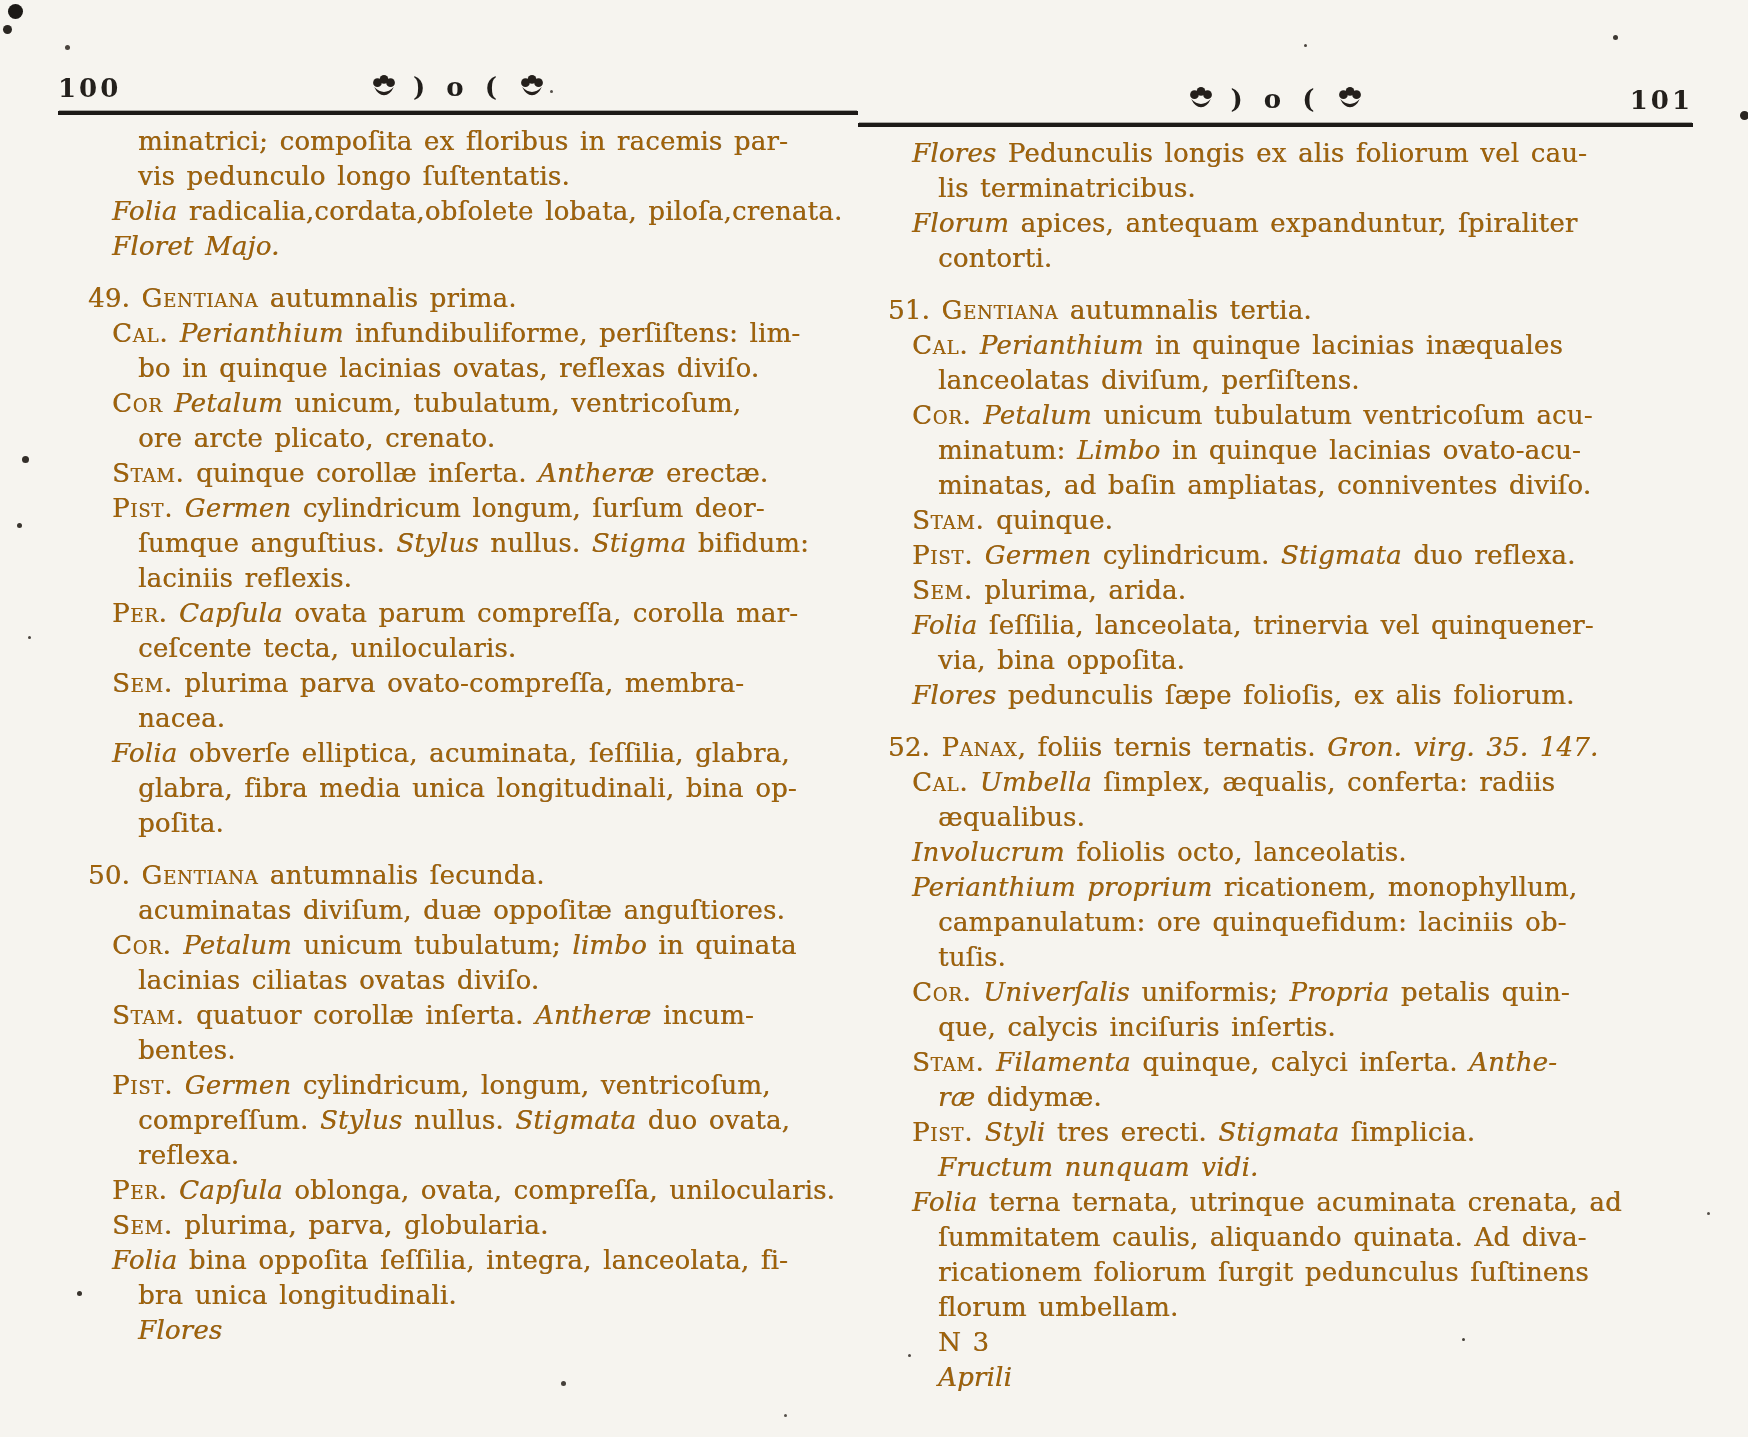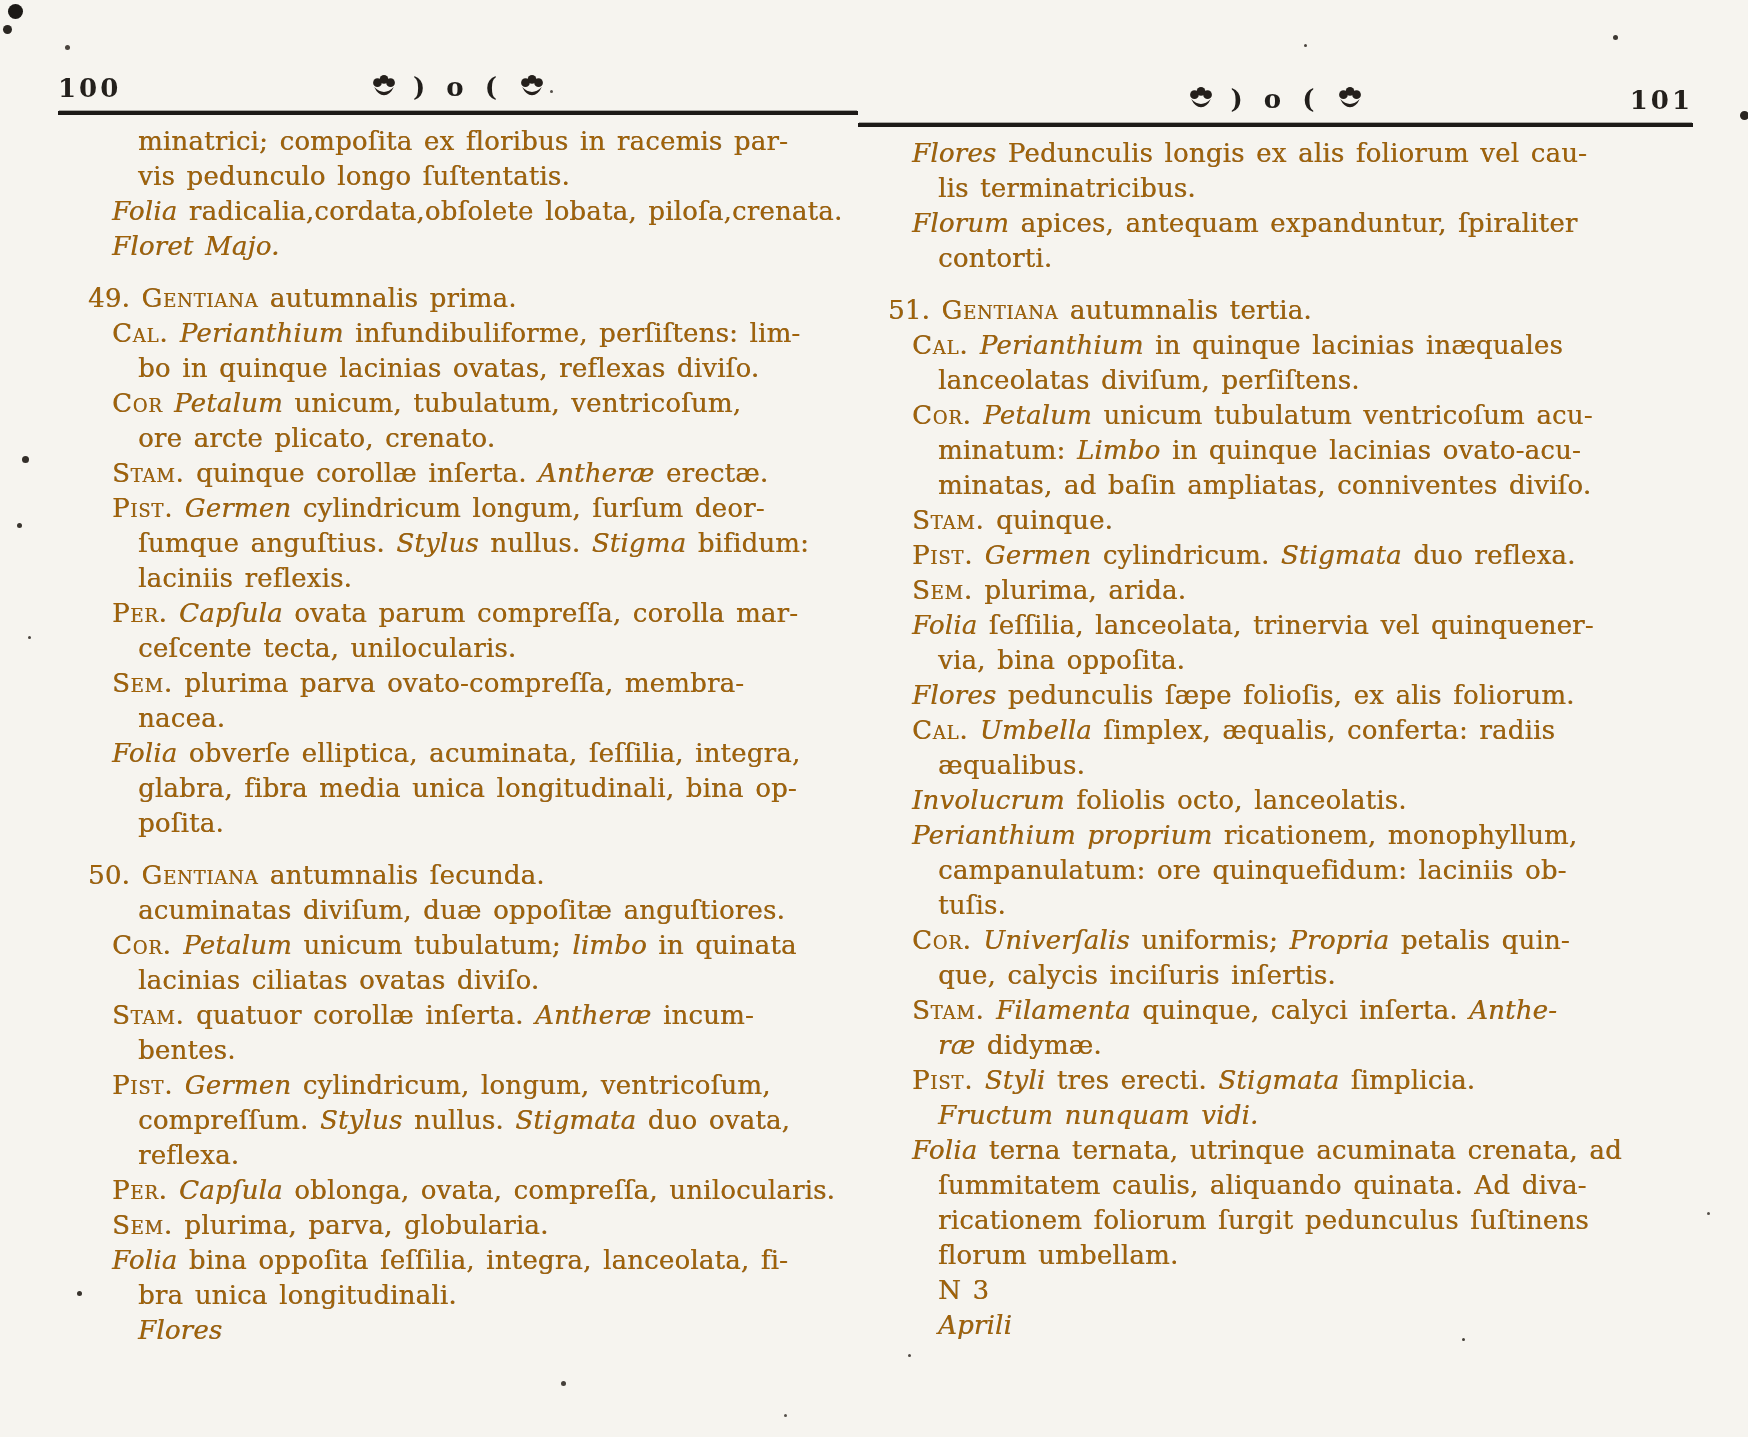--- a/index.html
+++ b/index.html
@@ -130,21 +130,21 @@
         <div class="ln ind1"><span class="sc">Cor</span><span class="it"> Petalum</span><span> unicum, tubulatum, ventricoſum,</span></div>
         <div class="ln ind2"><span>ore arcte plicato, crenato.</span></div>
         <div class="ln ind1"><span class="sc">Stam.</span><span> quinque corollæ inſerta. </span><span class="it">Antheræ</span><span> erectæ.</span></div>
         <div class="ln ind1"><span class="sc">Pist.</span><span class="it"> Germen</span><span> cylindricum longum, ſurſum deor-</span></div>
         <div class="ln ind2"><span>ſumque anguſtius. </span><span class="it">Stylus</span><span> nullus. </span><span class="it">Stigma</span><span> bifidum:</span></div>
         <div class="ln ind2"><span>laciniis reflexis.</span></div>
         <div class="ln ind1"><span class="sc">Per.</span><span class="it"> Capſula</span><span> ovata parum compreſſa, corolla mar-</span></div>
         <div class="ln ind2"><span>ceſcente tecta, unilocularis.</span></div>
         <div class="ln ind1"><span class="sc">Sem.</span><span> plurima parva ovato-compreſſa, membra-</span></div>
         <div class="ln ind2"><span>nacea.</span></div>
-        <div class="ln ind1"><span class="it">Folia</span><span> obverſe elliptica, acuminata, ſeſſilia, integra,</span></div>
+        <div class="ln ind1"><span class="it">Folia</span><span> obverſe elliptica, acuminata, ſeſſilia, glabra,</span></div>
         <div class="ln ind2"><span>glabra, fibra media unica longitudinali, bina op-</span></div>
         <div class="ln ind2"><span>poſita.</span></div>
         <div class="ln ind0 gap"><span>50. </span><span class="sc">Gentiana</span><span> antumnalis ſecunda.</span></div>
         <div class="ln ind2"><span>acuminatas diviſum, duæ oppoſitæ anguſtiores.</span></div>
         <div class="ln ind1"><span class="sc">Cor.</span><span class="it"> Petalum</span><span> unicum tubulatum; </span><span class="it">limbo</span><span> in quinata</span></div>
         <div class="ln ind2"><span>lacinias ciliatas ovatas diviſo.</span></div>
         <div class="ln ind1"><span class="sc">Stam.</span><span> quatuor corollæ inſerta. </span><span class="it">Antheræ</span><span> incum-</span></div>
         <div class="ln ind2"><span>bentes.</span></div>
         <div class="ln ind1"><span class="sc">Pist.</span><span class="it"> Germen</span><span> cylindricum, longum, ventricoſum,</span></div>
         <div class="ln ind2"><span>compreſſum. </span><span class="it">Stylus</span><span> nullus. </span><span class="it">Stigmata</span><span> duo ovata,</span></div>
@@ -190,20 +190,21 @@
         <div class="ln ind2"><span>lanceolatas diviſum, perſiſtens.</span></div>
         <div class="ln ind1"><span class="sc">Cor.</span><span class="it"> Petalum</span><span> unicum tubulatum ventricoſum acu-</span></div>
         <div class="ln ind2"><span>minatum: </span><span class="it">Limbo</span><span> in quinque lacinias ovato-acu-</span></div>
         <div class="ln ind2"><span>minatas, ad baſin ampliatas, conniventes diviſo.</span></div>
         <div class="ln ind1"><span class="sc">Stam.</span><span> quinque.</span></div>
         <div class="ln ind1"><span class="sc">Pist.</span><span class="it"> Germen</span><span> cylindricum. </span><span class="it">Stigmata</span><span> duo reflexa.</span></div>
         <div class="ln ind1"><span class="sc">Sem.</span><span> plurima, arida.</span></div>
         <div class="ln ind1"><span class="it">Folia</span><span> ſeſſilia, lanceolata, trinervia vel quinquener-</span></div>
         <div class="ln ind2"><span>via, bina oppoſita.</span></div>
         <div class="ln ind1"><span class="it">Flores</span><span> pedunculis ſæpe folioſis, ex alis foliorum.</span></div>
+        <div class="ln ind0 gap"><span>52. </span><span class="sc">Panax</span><span>, foliis ternis ternatis. </span><span class="it">Gron. virg. 35. 147.</span></div>
         <div class="ln ind1"><span class="sc">Cal.</span><span class="it"> Umbella</span><span> ſimplex, æqualis, conferta: radiis</span></div>
         <div class="ln ind2"><span>æqualibus.</span></div>
         <div class="ln ind1"><span class="it">Involucrum</span><span> foliolis octo, lanceolatis.</span></div>
         <div class="ln ind1"><span class="it">Perianthium proprium</span><span> ricationem, monophyllum,</span></div>
         <div class="ln ind2"><span>campanulatum: ore quinquefidum: laciniis ob-</span></div>
         <div class="ln ind2"><span>tuſis.</span></div>
         <div class="ln ind1"><span class="sc">Cor.</span><span class="it"> Univerſalis</span><span> uniformis; </span><span class="it">Propria</span><span> petalis quin-</span></div>
         <div class="ln ind2"><span>que, calycis inciſuris inſertis.</span></div>
         <div class="ln ind1"><span class="sc">Stam.</span><span class="it"> Filamenta</span><span> quinque, calyci inſerta. </span><span class="it">Anthe-</span></div>
         <div class="ln ind2"><span class="it">ræ</span><span> didymæ.</span></div>

